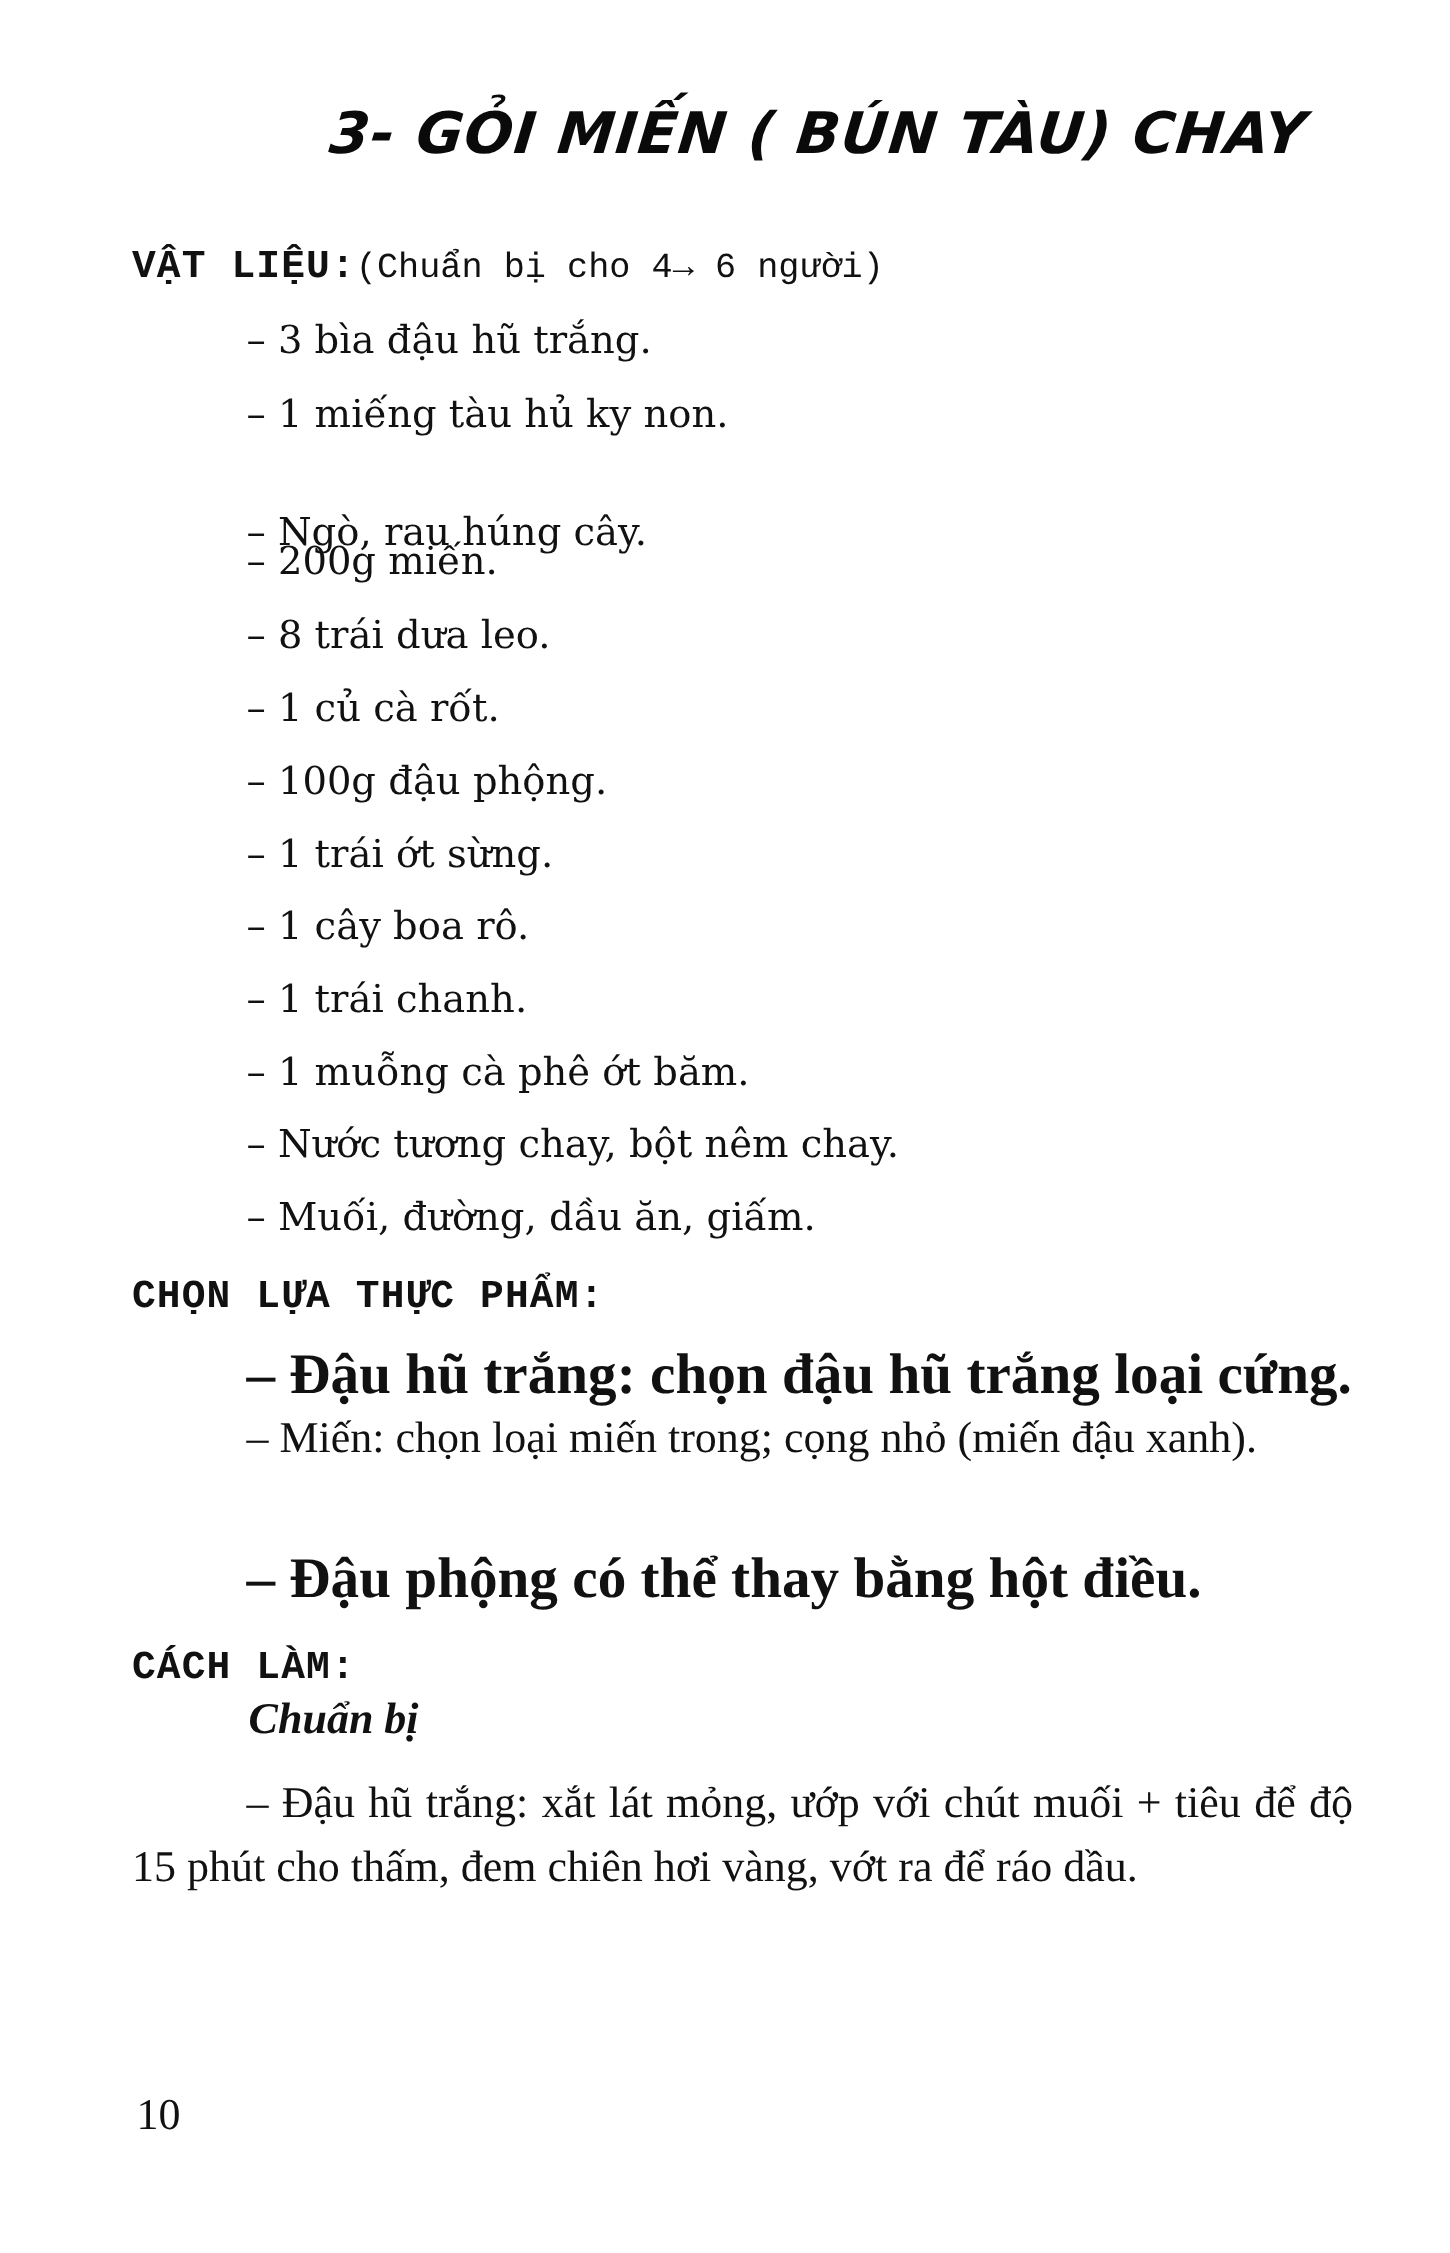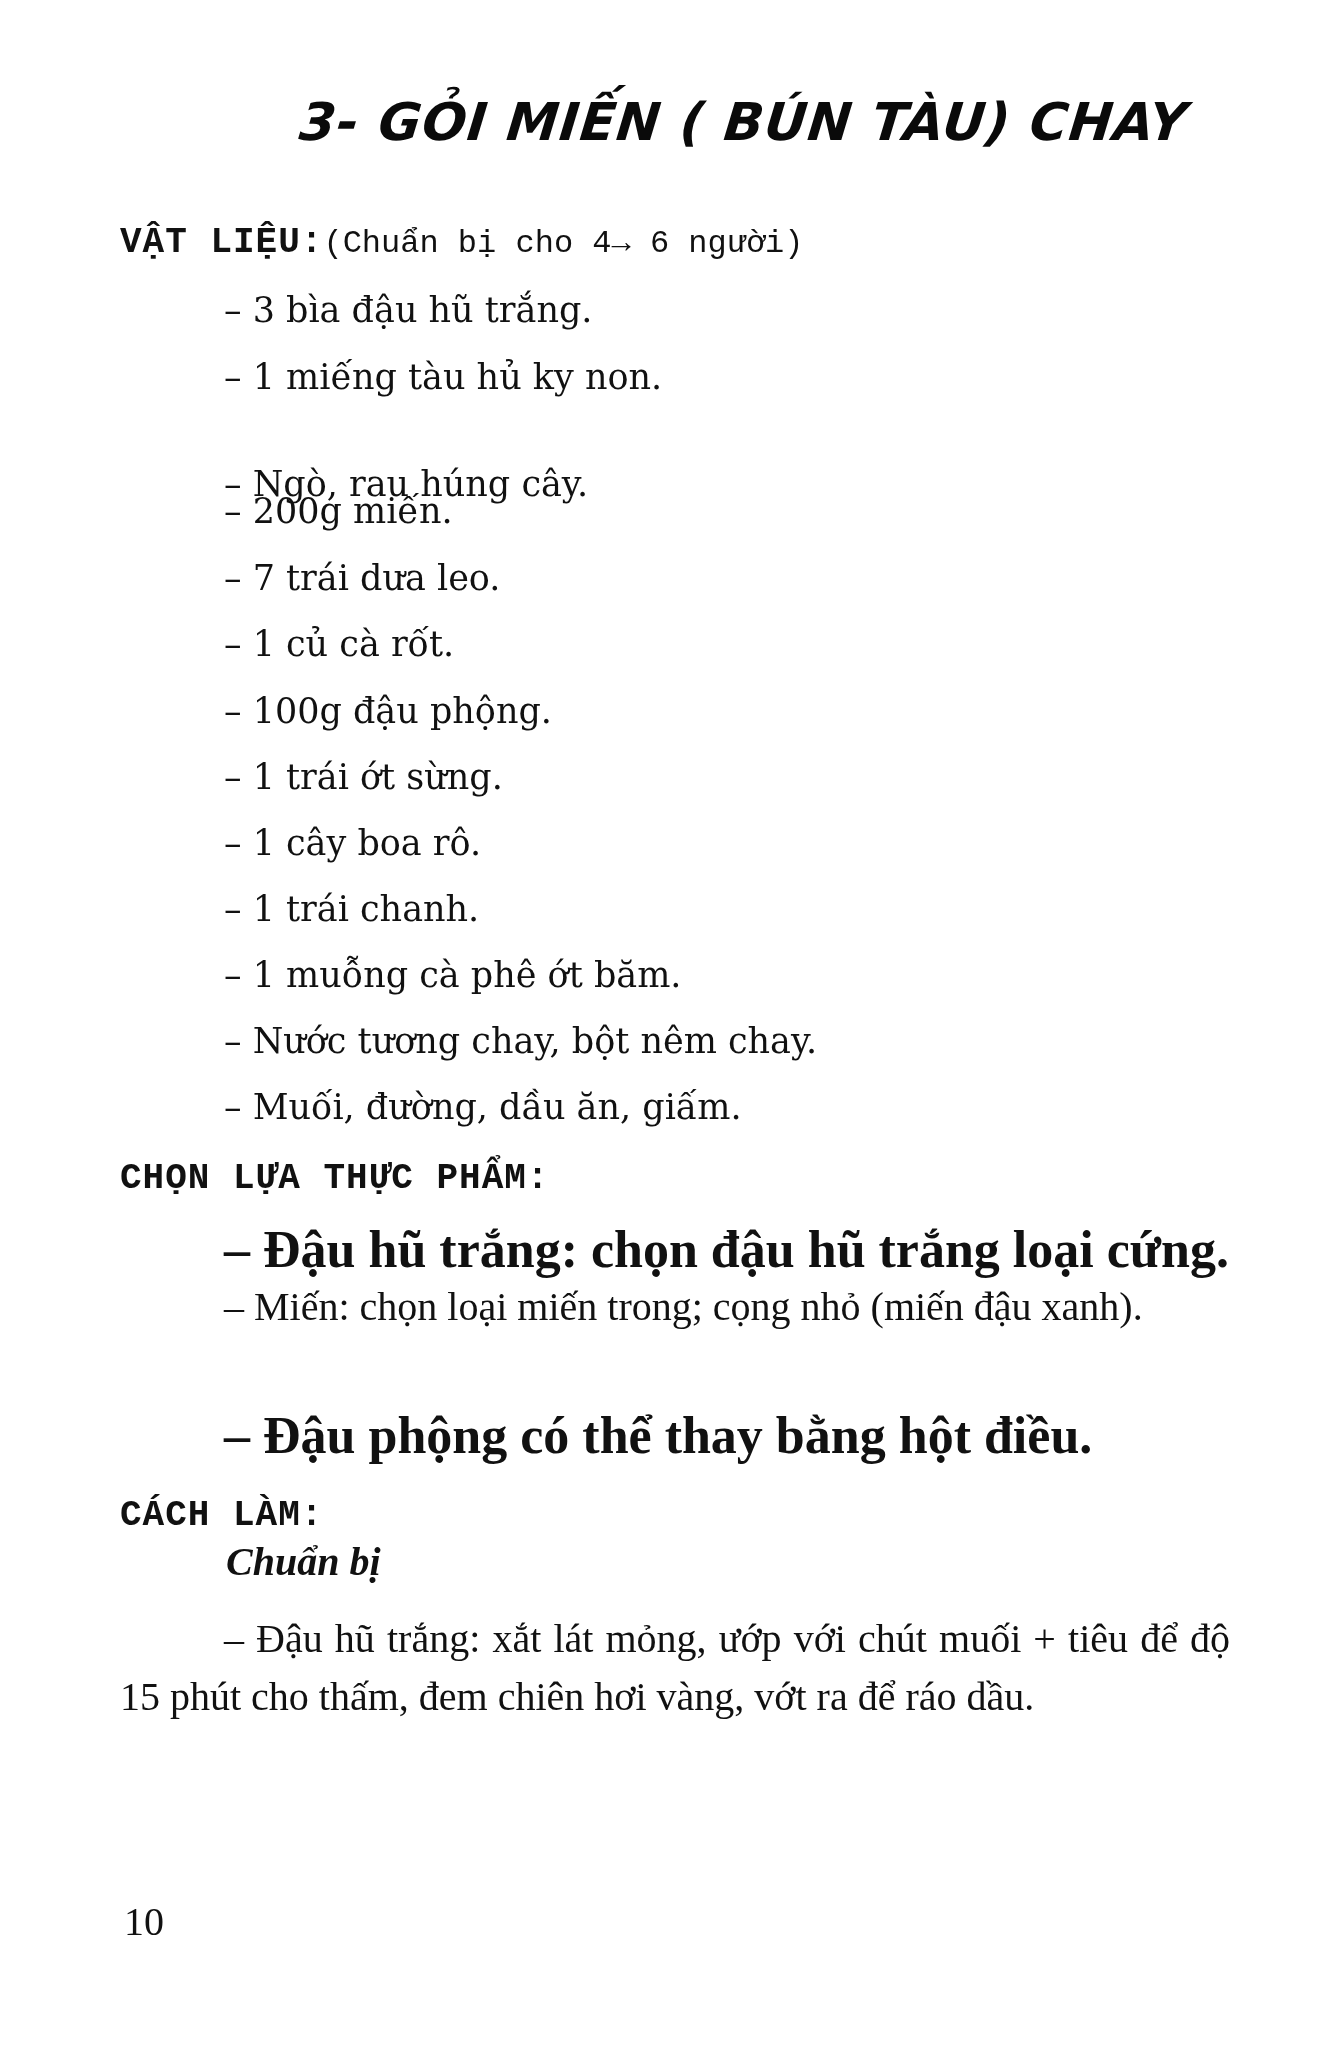--- a/index.html
+++ b/index.html
@@ -102,21 +102,21 @@
 
   <div class="heading" style="top:222px;">
     <span>VẬT LIỆU:</span><span class="note">(Chuẩn bị cho 4→ 6 người)</span>
   </div>
 
   <div>
     <div class="list-item" style="top:290px;">– 3 bìa đậu hũ trắng.</div>
     <div class="list-item" style="top:357px;">– 1 miếng tàu hủ ky non.</div>
     <div class="list-item" style="top:424px;margin-top:40px;">– Ngò, rau húng cây.</div>
     <div class="list-item" style="top:491px;">– 200g miến.</div>
-    <div class="list-item" style="top:558px;">– 7 trái dưa leo.</div>
+    <div class="list-item" style="top:558px;">– 8 trái dưa leo.</div>
     <div class="list-item" style="top:624px;">– 1 củ cà rốt.</div>
     <div class="list-item" style="top:691px;">– 100g đậu phộng.</div>
     <div class="list-item" style="top:757px;">– 1 trái ớt sừng.</div>
     <div class="list-item" style="top:823px;">– 1 cây boa rô.</div>
     <div class="list-item" style="top:889px;">– 1 trái chanh.</div>
     <div class="list-item" style="top:955px;">– 1 muỗng cà phê ớt băm.</div>
     <div class="list-item" style="top:1021px;">– Nước tương chay, bột nêm chay.</div>
     <div class="list-item" style="top:1087px;">– Muối, đường, dầu ăn, giấm.</div>
   </div>
 

